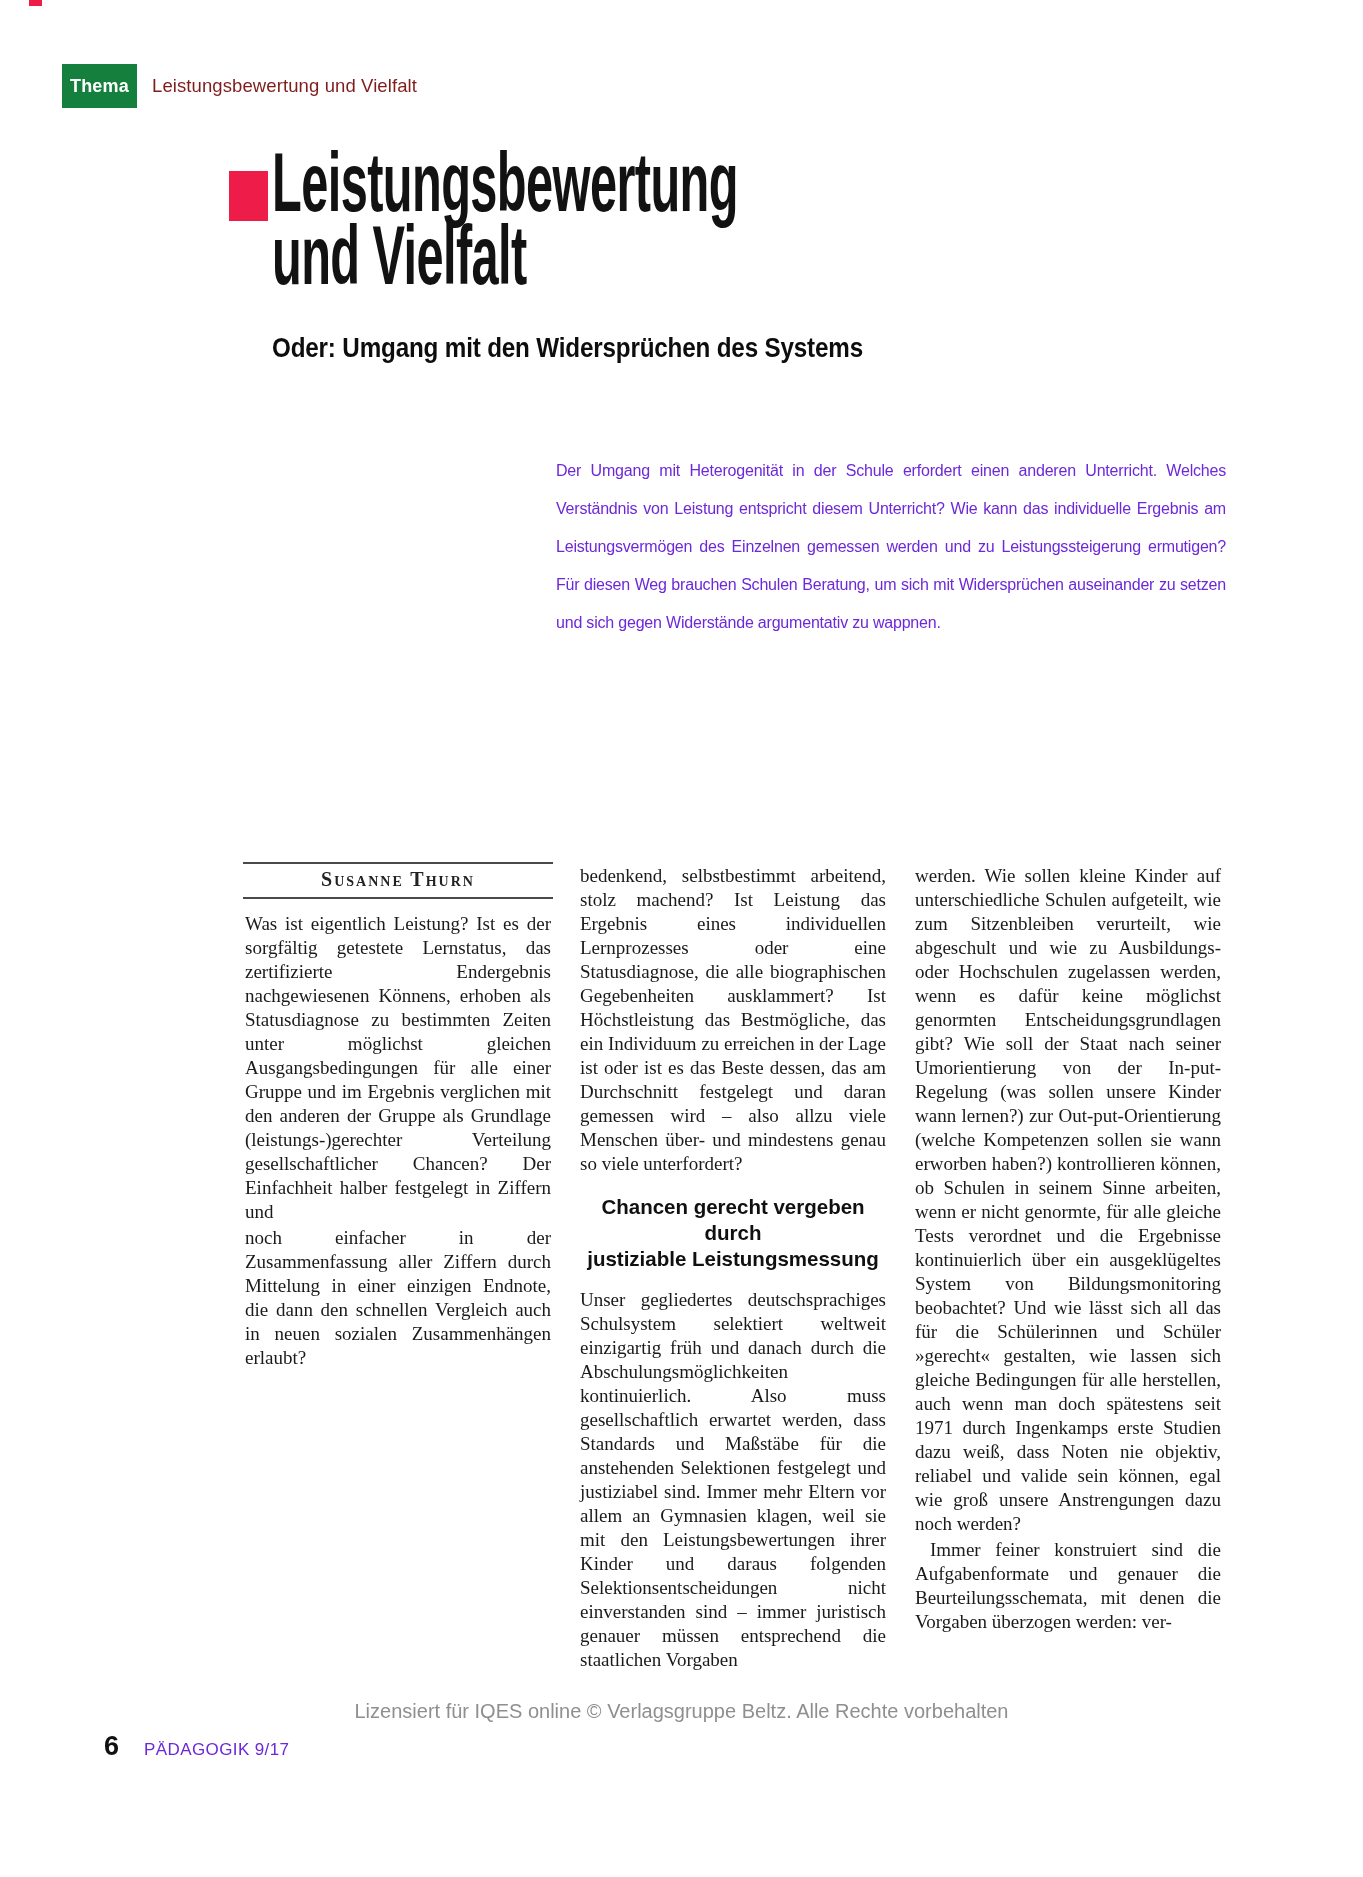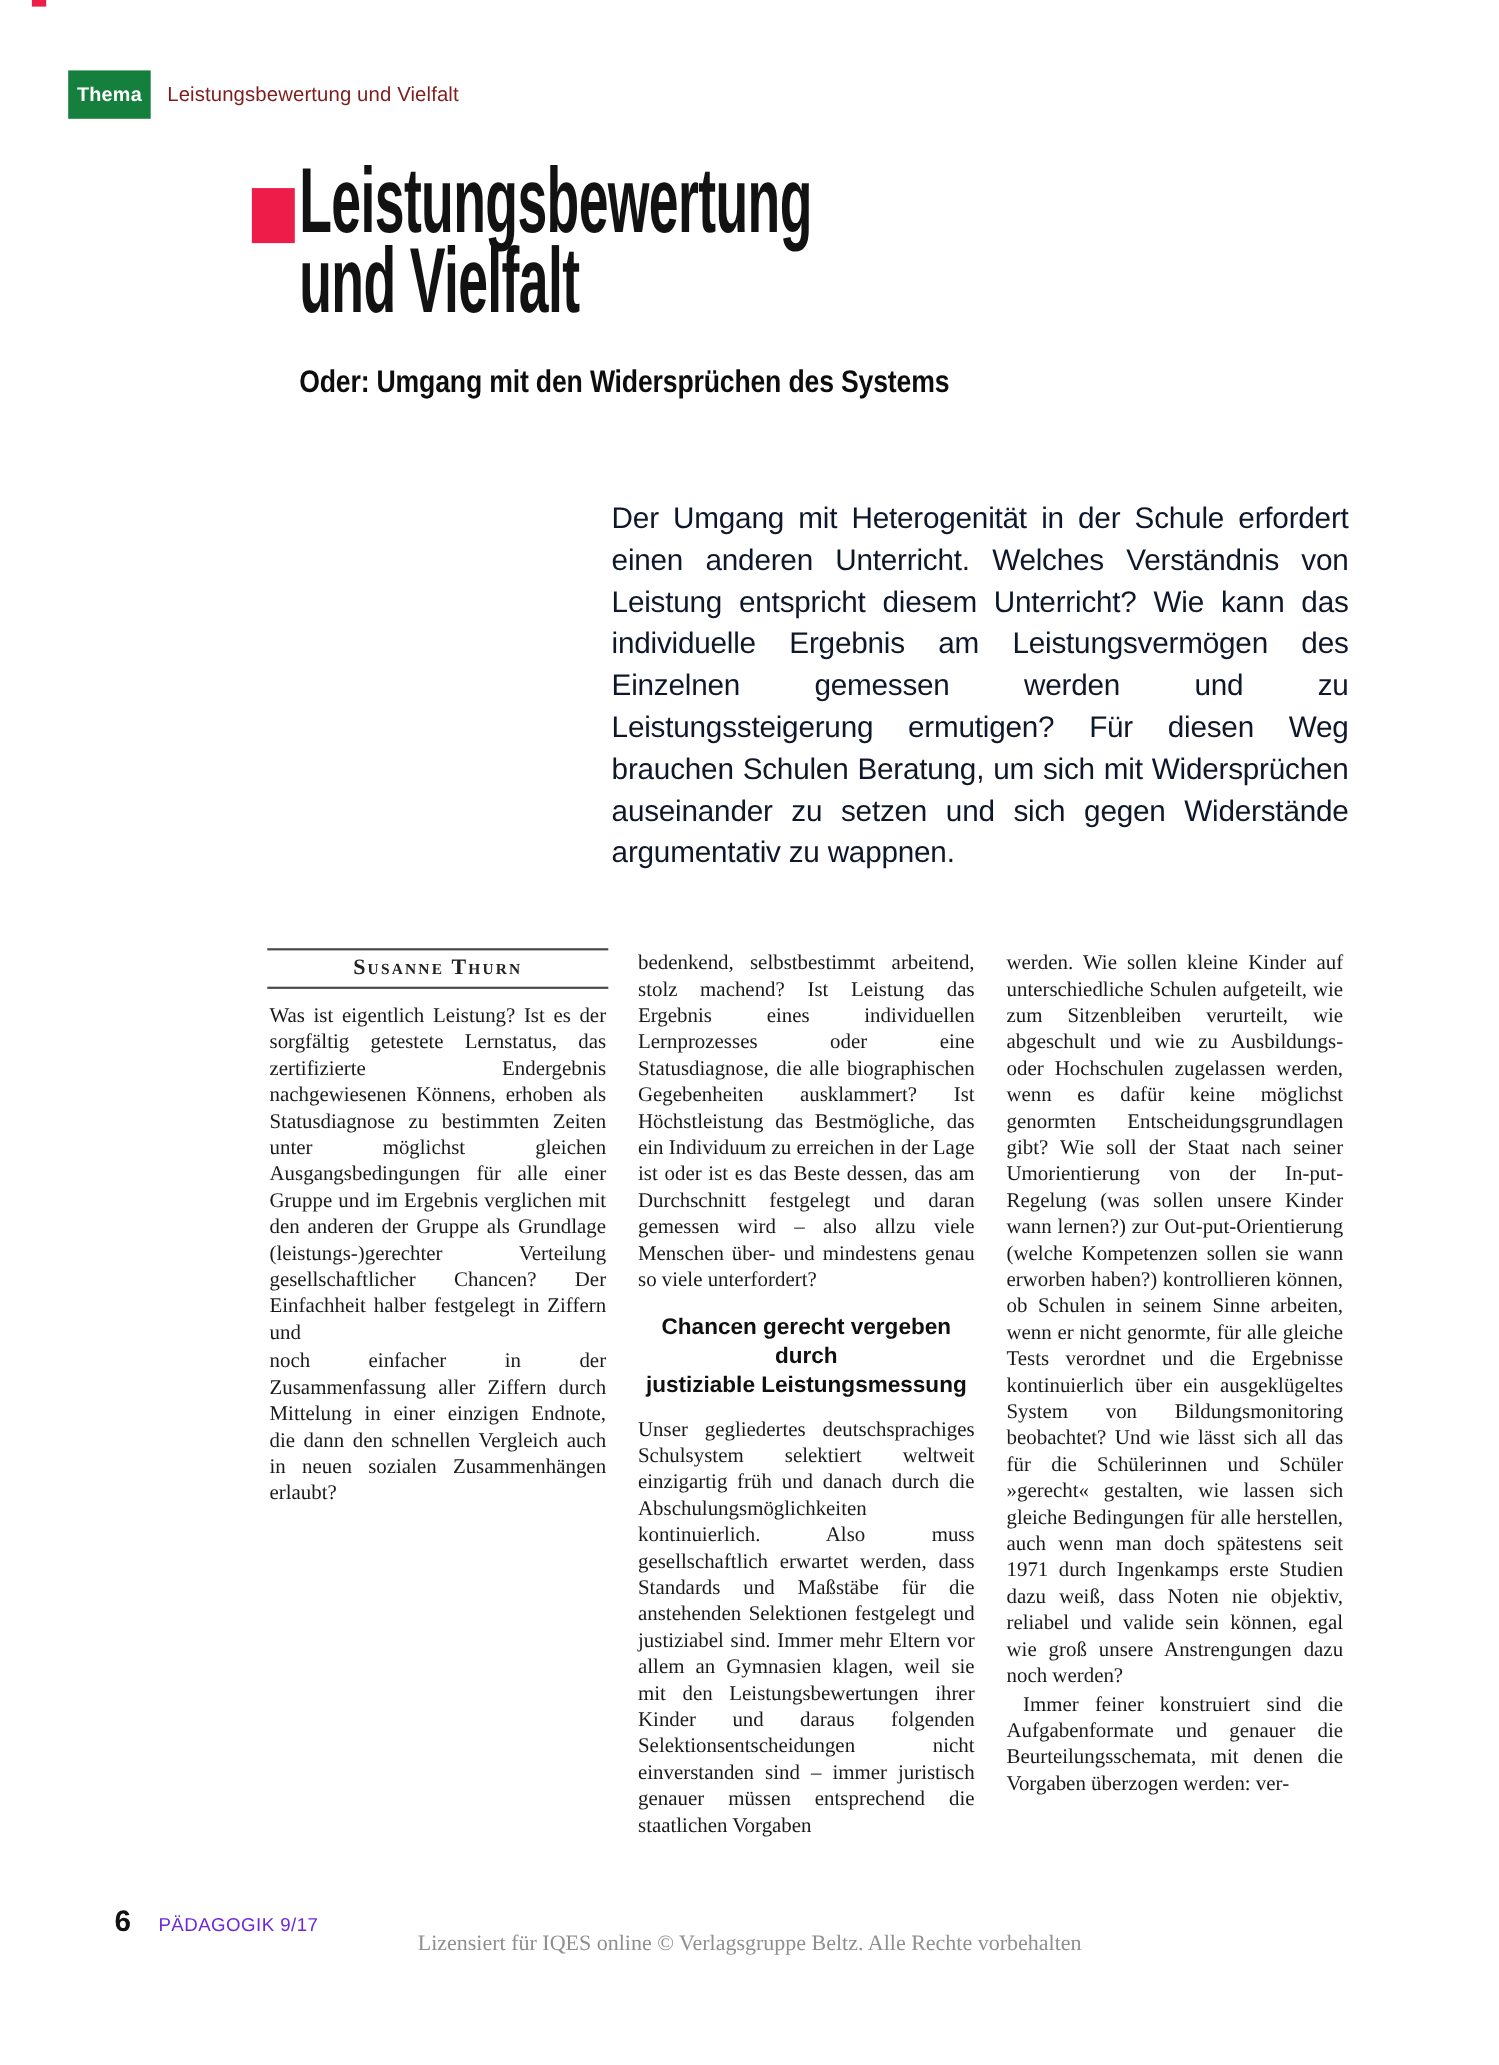--- a/index.html
+++ b/index.html
@@ -27,22 +27,22 @@
     color:#121212;letter-spacing:-1px;white-space:nowrap;
     transform:scaleX(0.58);transform-origin:0 0;
   }
   .article-subtitle{
     position:absolute;left:272px;top:331px;font-weight:700;font-size:28.5px;color:#0d0d0d;
     letter-spacing:-0.2px;white-space:nowrap;transform:scaleX(0.85);transform-origin:0 0;
   }
 
   
   .lead{
-    position:absolute;left:556px;top:452px;width:670px;font-size:27px;line-height:38px;
-    color:#0f172a;text-align:justify;letter-spacing:-0.2px;
+    position:absolute;left:556px;top:452px;width:670px;font-size:16px;line-height:38px;
+    color:#6d28d9;text-align:justify;letter-spacing:-0.2px;
   }
 
   
   .columns{
     position:absolute;left:243px;top:862px;width:980px;
     display:grid;grid-template-columns:310px 310px 310px;column-gap:25px;
   }
   .col{
     font-family:"Liberation Serif",serif;font-size:19px;line-height:24px;color:#1a1a1a;
     text-align:justify;
@@ -66,22 +66,22 @@
   .section-heading{
     text-align:center;font-family:"Liberation Sans",sans-serif;font-weight:700;
     font-size:20.5px;line-height:26px;color:#101010;white-space:pre-line;
     margin:18px 0 16px;
   }
 
   
   .page-number{position:absolute;left:104px;top:1731px;font-size:27px;font-weight:700;color:#111111;}
   .magazine{position:absolute;left:144px;top:1740px;font-size:17px;color:#6d28d9;letter-spacing:0.4px;}
   .license{
-    position:absolute;left:0;right:0;top:1756px;text-align:center;
-    font-family:Liberation Serif, serif;font-size:20px;color:#8f8f8f;
+    position:absolute;left:0;right:0;top:1700px;text-align:center;
+    font-family:Liberation Sans, sans-serif;font-size:20px;color:#8f8f8f;
   }
 </style>
 </head>
 <body>
 
 <div class="page">
 
   <div class="corner-mark"></div>
 
   <div class="thema-badge">

